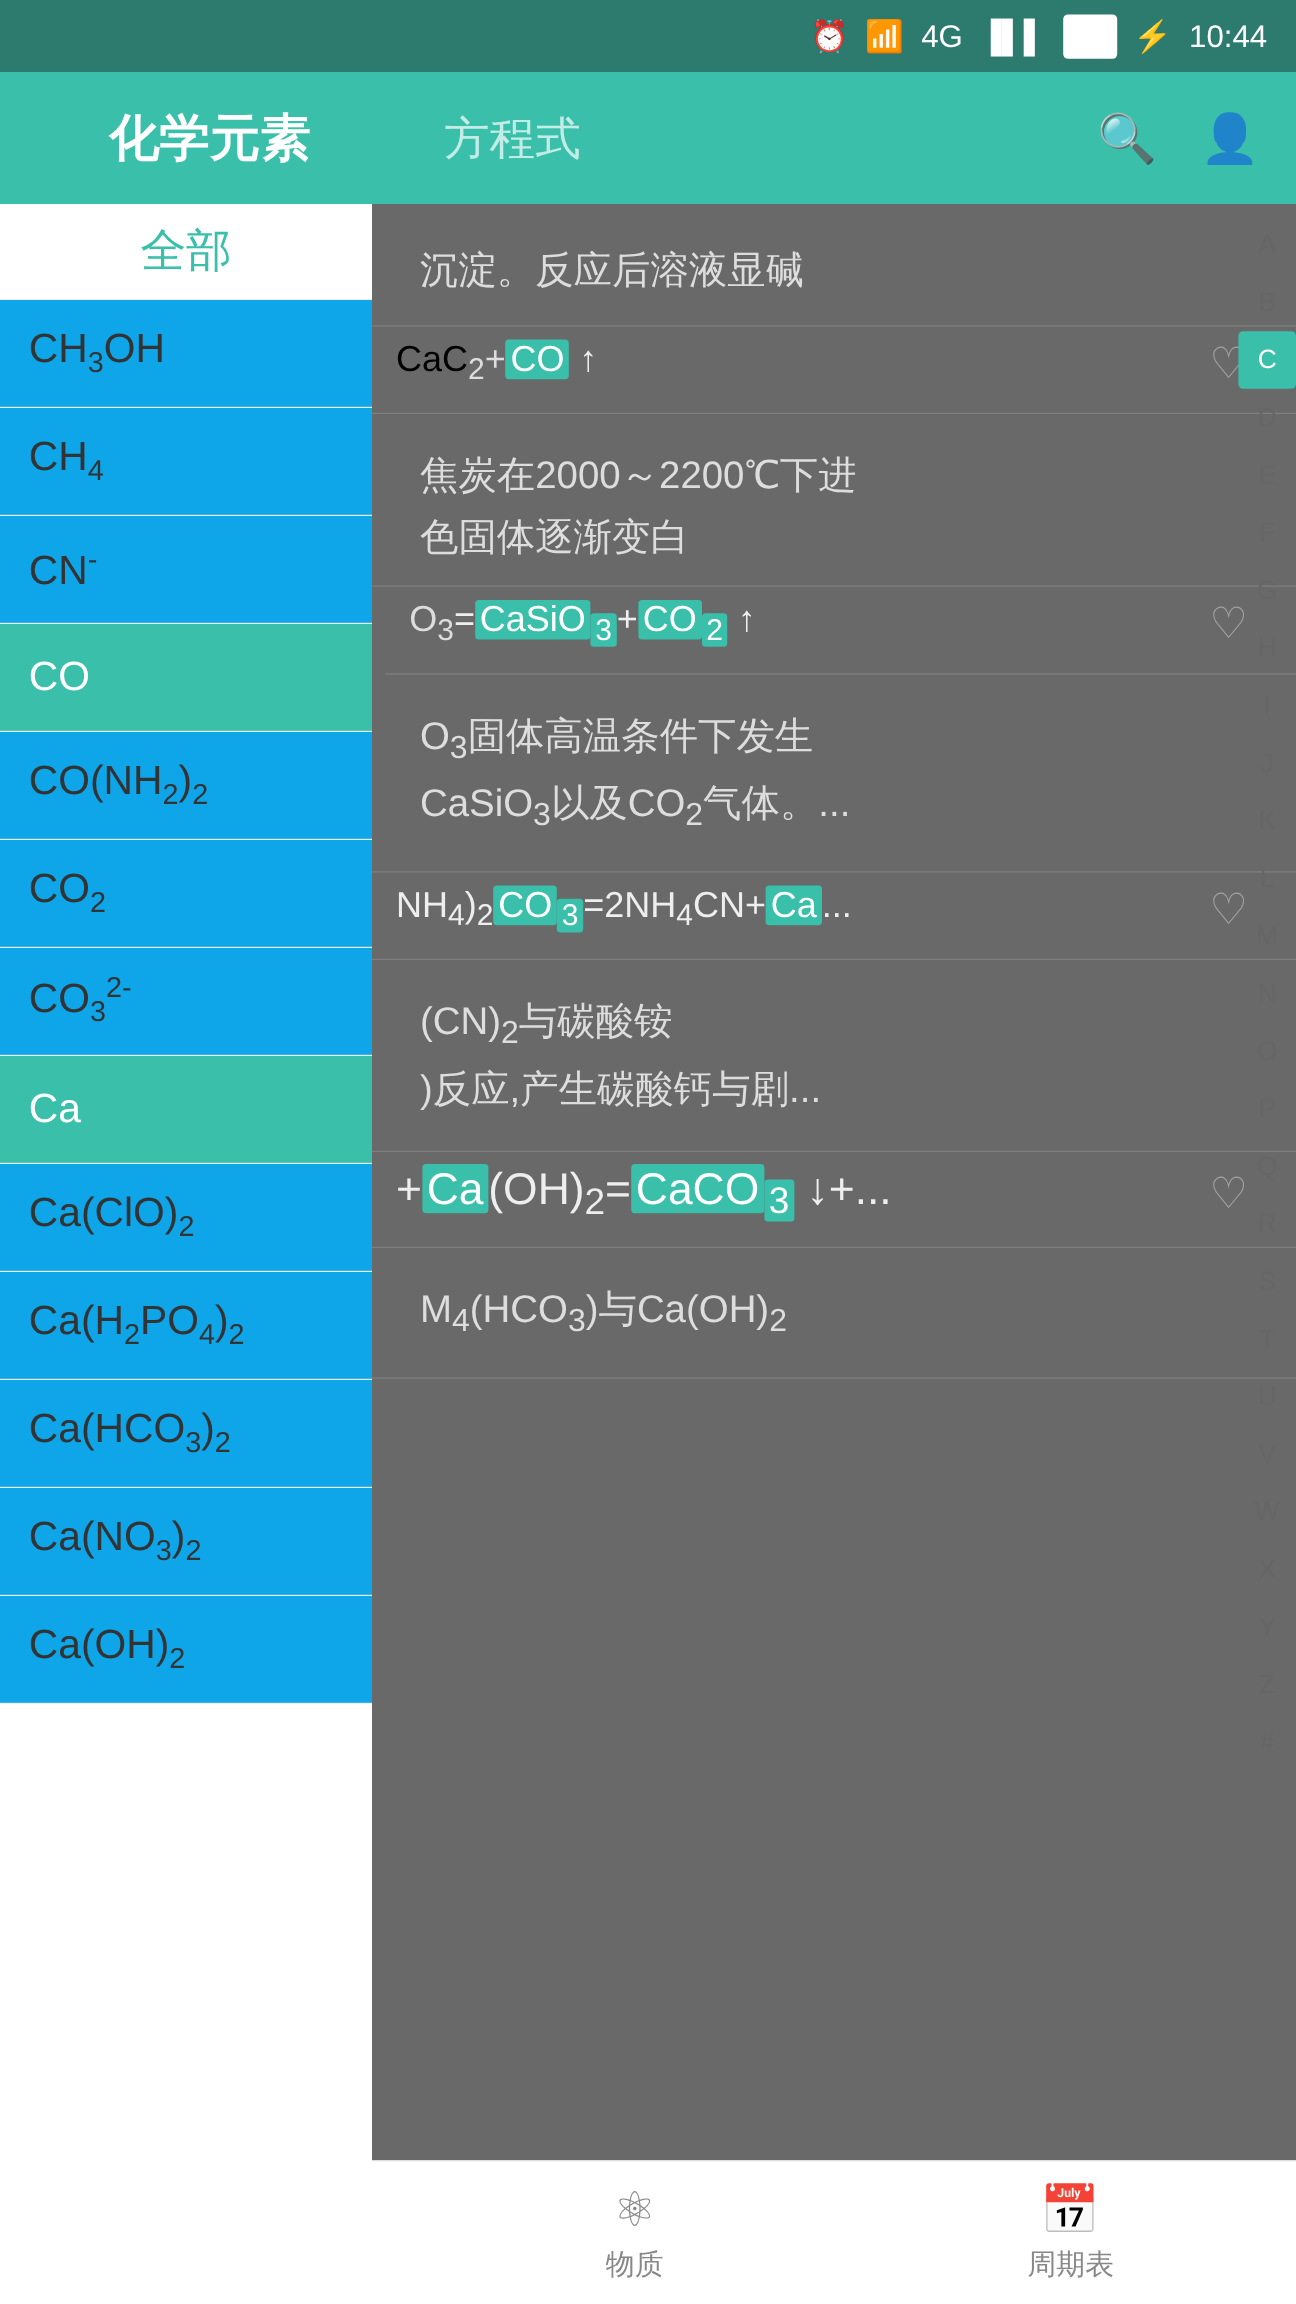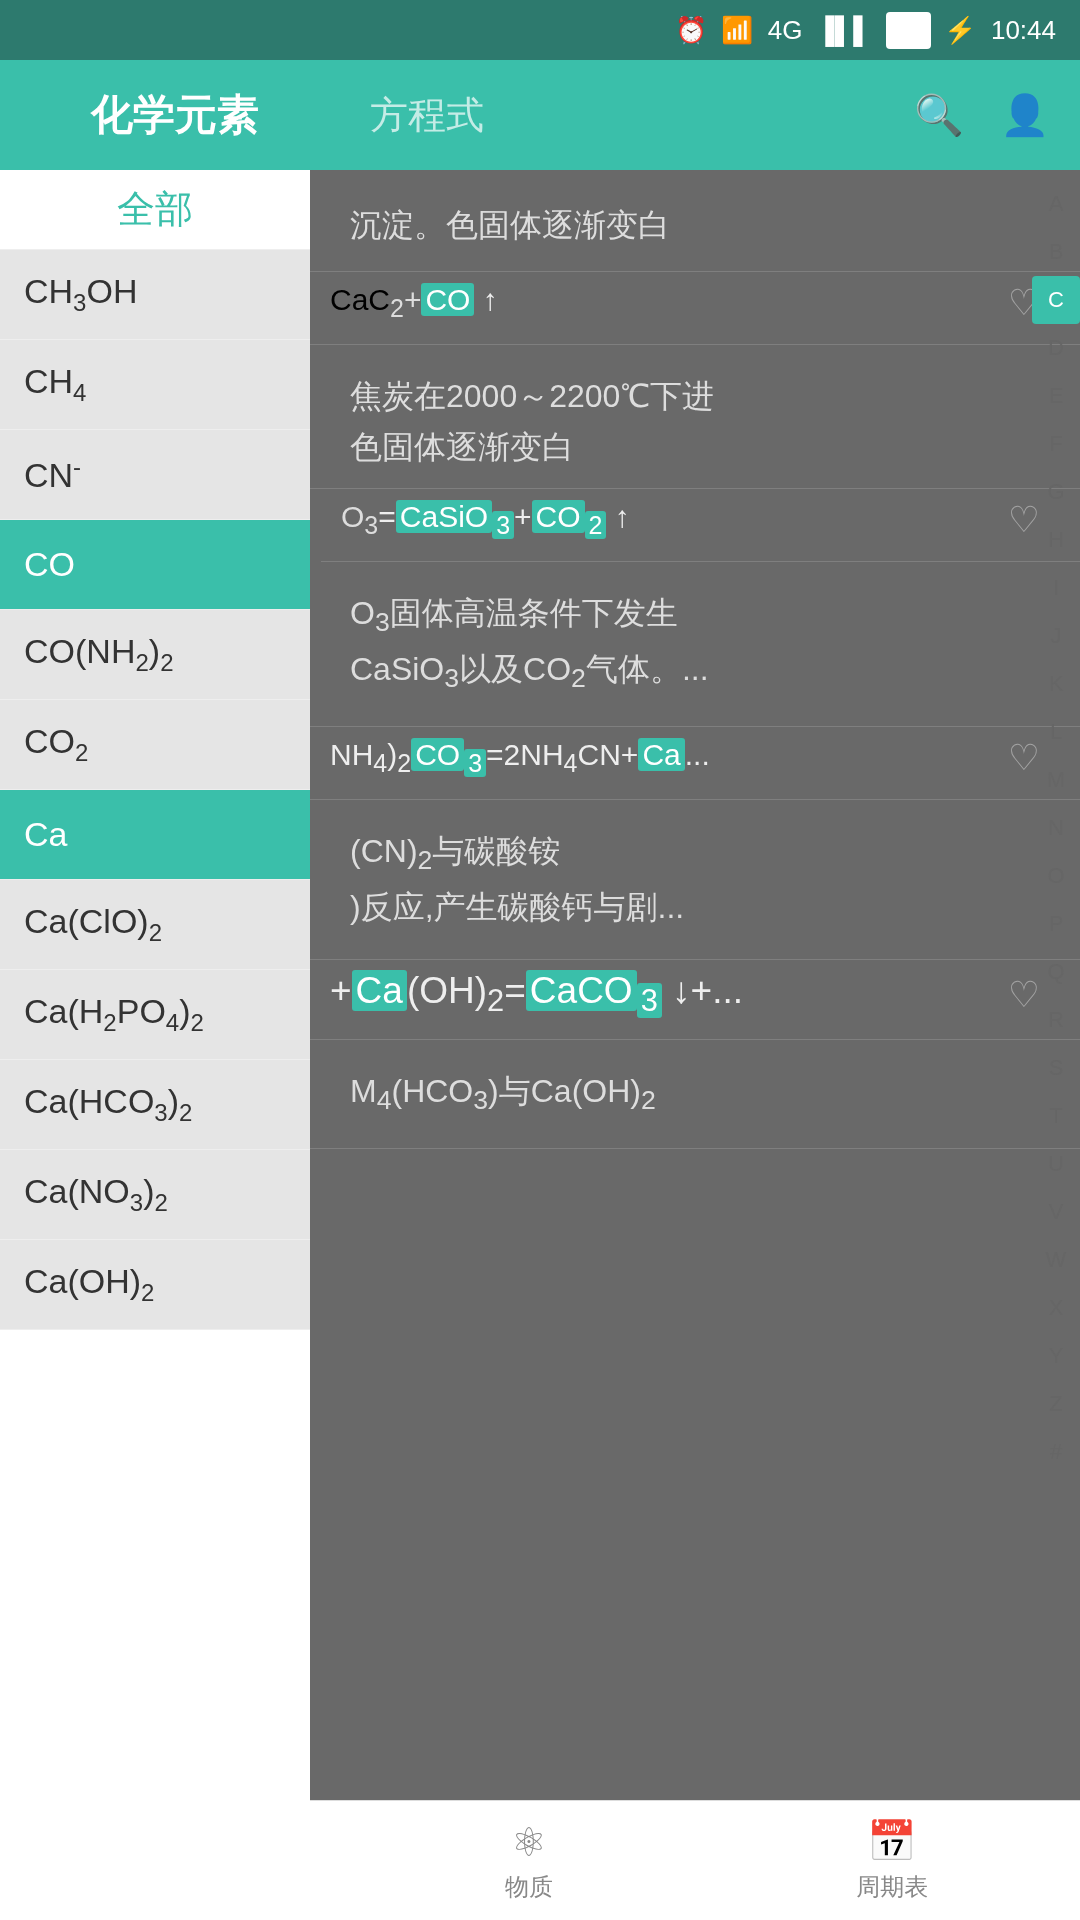--- a/index.html
+++ b/index.html
@@ -105,21 +105,21 @@
       color: #3abfaa;
       font-size: 38px;
     }
 
     .element-item {
       height: 90px;
       display: flex;
       align-items: center;
       padding-left: 24px;
       border-bottom: 1px solid #eee;
-      background: #e5e5e5;
+      background: #0ea5e9;
       cursor: pointer;
     }
     .element-item.active {
       background: #3abfaa;
     }
     .element-item.active .element-text {
       color: white;
     }
     .element-text {
       font-size: 34px;
@@ -267,20 +267,23 @@
     </div>
 
     <div class="element-item">
       <span class="element-text">CO(NH<sub>2</sub>)<sub>2</sub></span>
     </div>
 
     <div class="element-item">
       <span class="element-text">CO<sub>2</sub></span>
     </div>
 
+    <div class="element-item">
+      <span class="element-text">CO<sub>3</sub><sup>2-</sup></span>
+    </div>
 
     <div class="element-item active">
       <span class="element-text">Ca</span>
     </div>
 
     <div class="element-item">
       <span class="element-text">Ca(ClO)<sub>2</sub></span>
     </div>
 
     <div class="element-item">
@@ -326,21 +329,21 @@
     <div class="alpha-letter">W</div>
     <div class="alpha-letter">X</div>
     <div class="alpha-letter">Y</div>
     <div class="alpha-letter">Z</div>
     <div class="alpha-letter">#</div>
   </div>
 
   <div class="right-panel">
 
     <div style="padding: 20px 40px 10px 20px; border-bottom: 1px solid rgba(255,255,255,0.15);">
-      <p class="desc-text">沉淀。色固体逐渐变白</p>
+      <p class="desc-text">沉淀。反应后溶液显碱</p>
     </div>
 
     <div style="padding: 10px 40px 20px 20px; border-bottom: 1px solid rgba(255,255,255,0.15); display:flex; align-items:center; justify-content:space-between;">
       <p style="color:#eee; font-size:30px;">
         <span style="color:#000000;">CaC</span><sub style="color:#ddd;">2</sub><span style="color:#ddd;">+</span><span class="highlight">CO</span> ↑
       </p>
       <span class="heart-icon">♡</span>
     </div>
 
     <div style="padding: 16px 40px 4px 20px; border-bottom: 1px solid rgba(255,255,255,0.15);">

